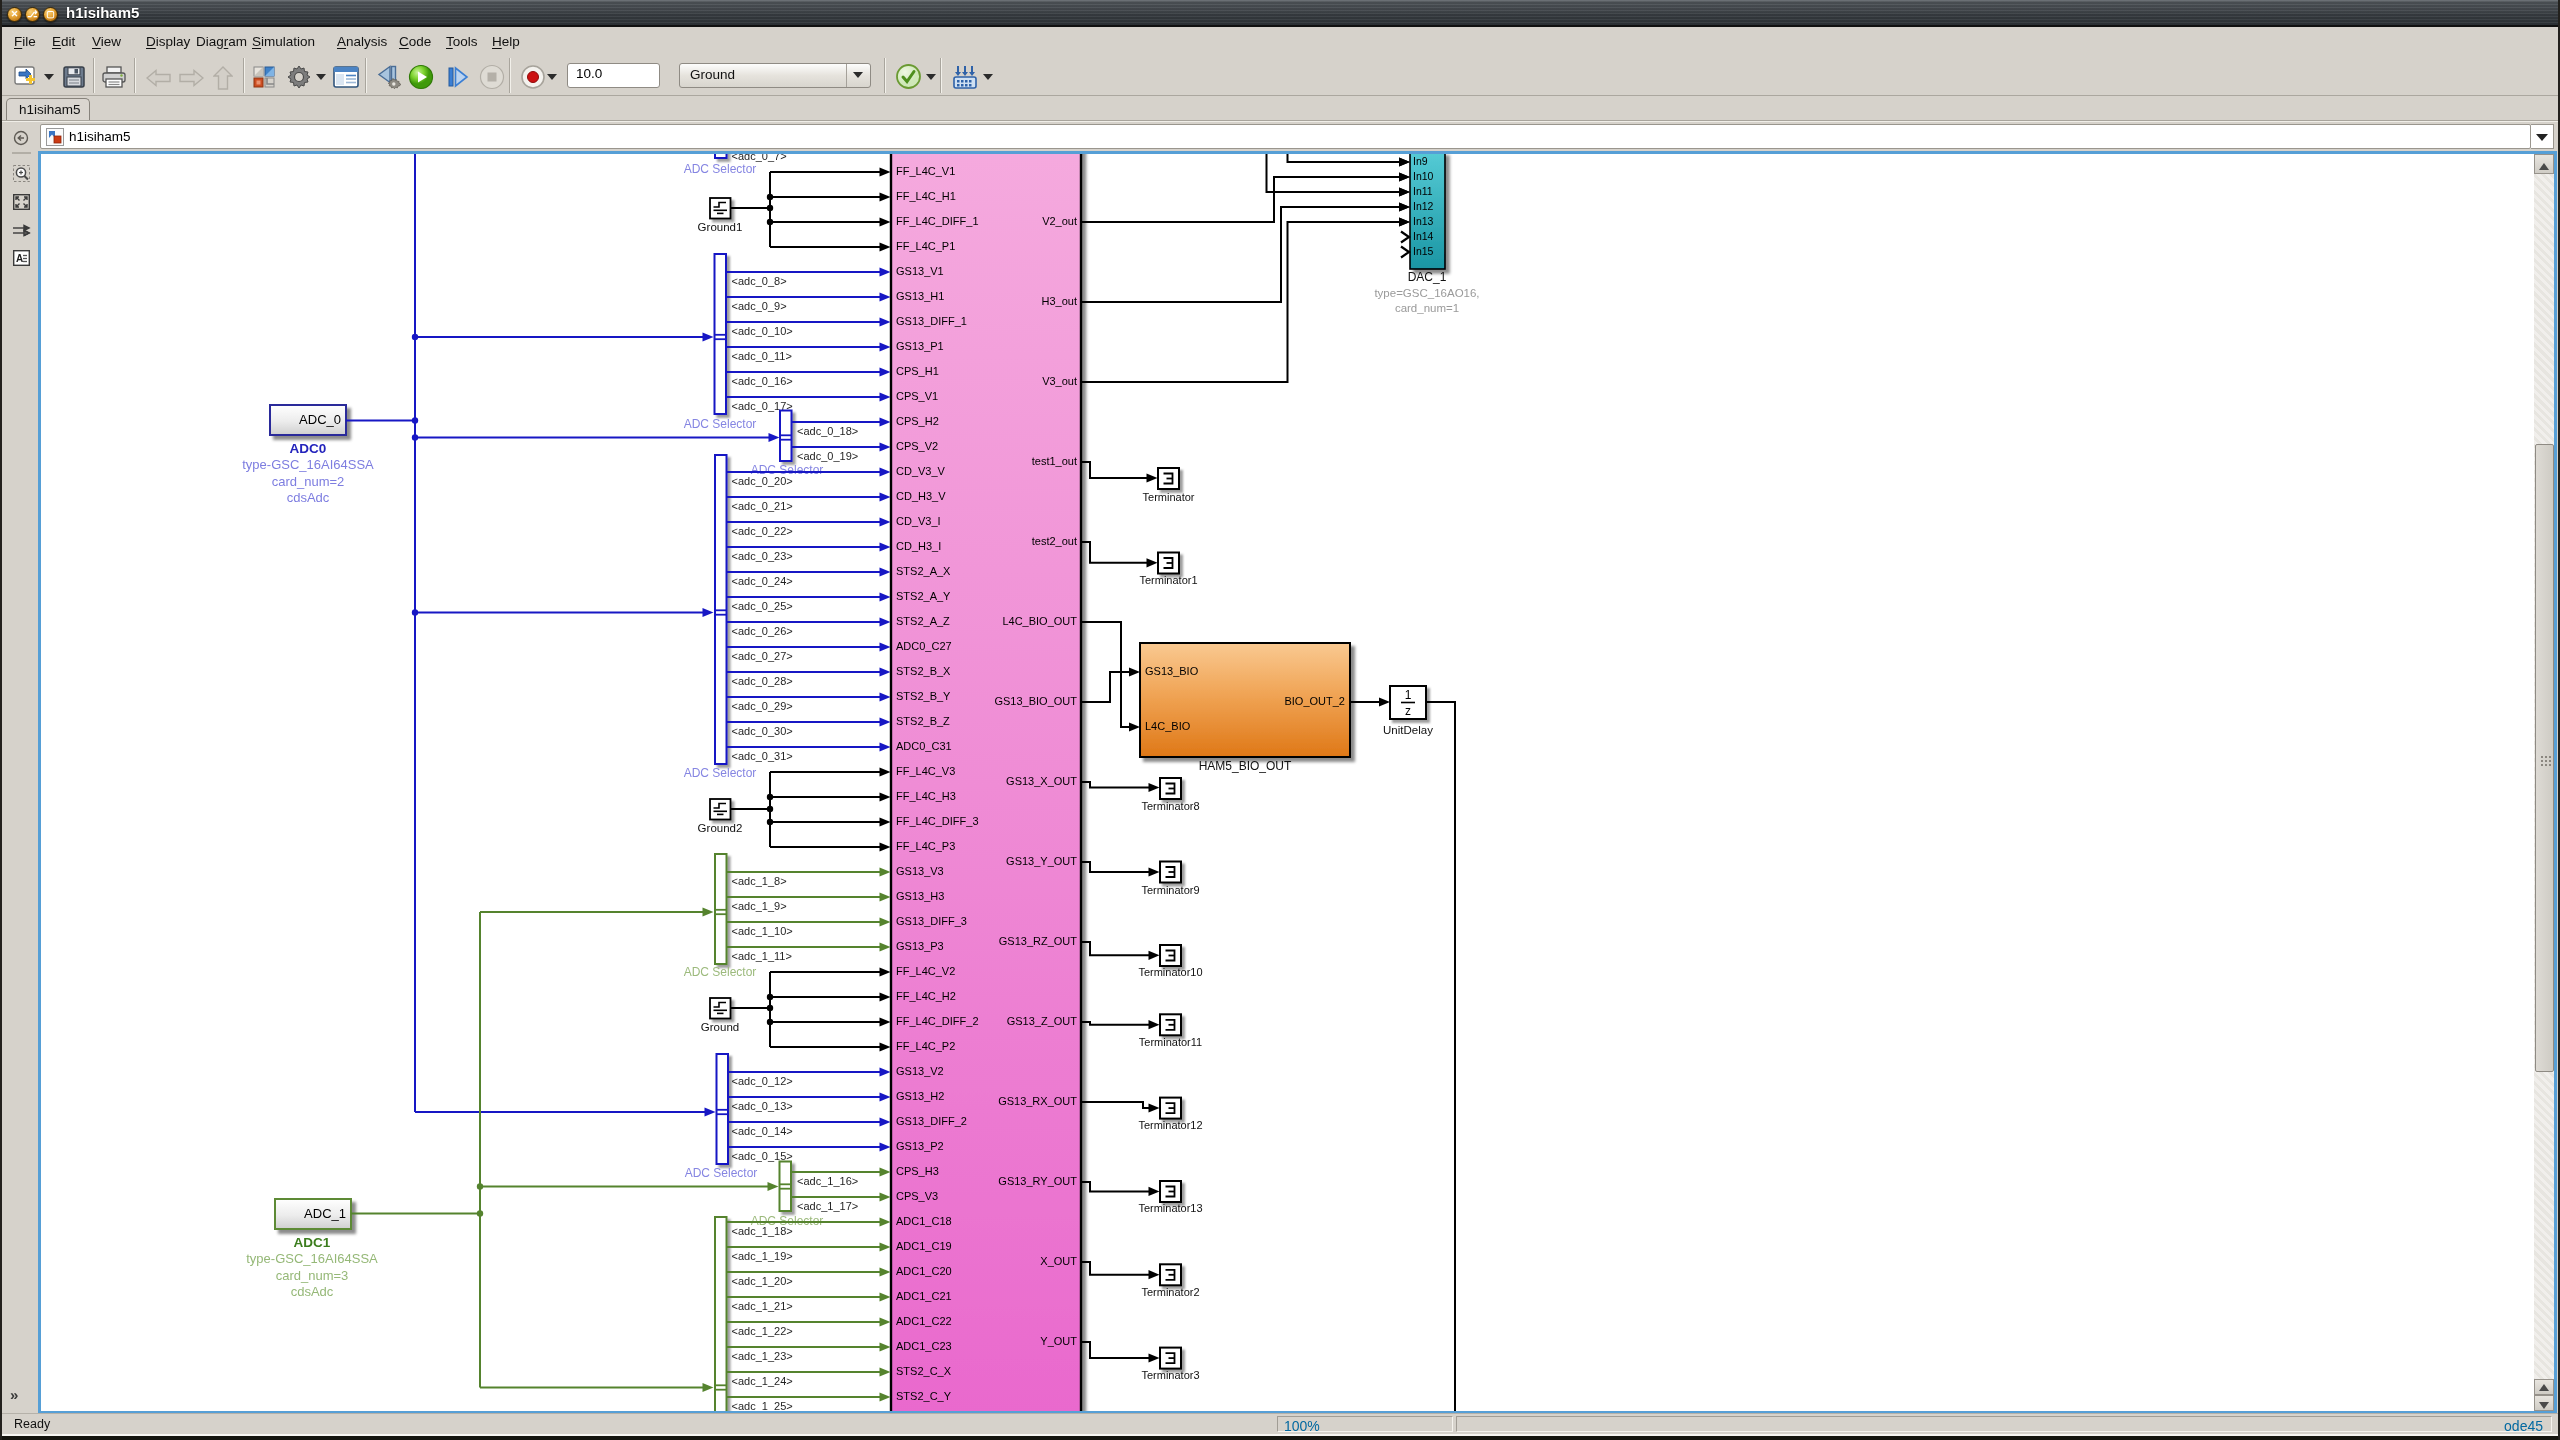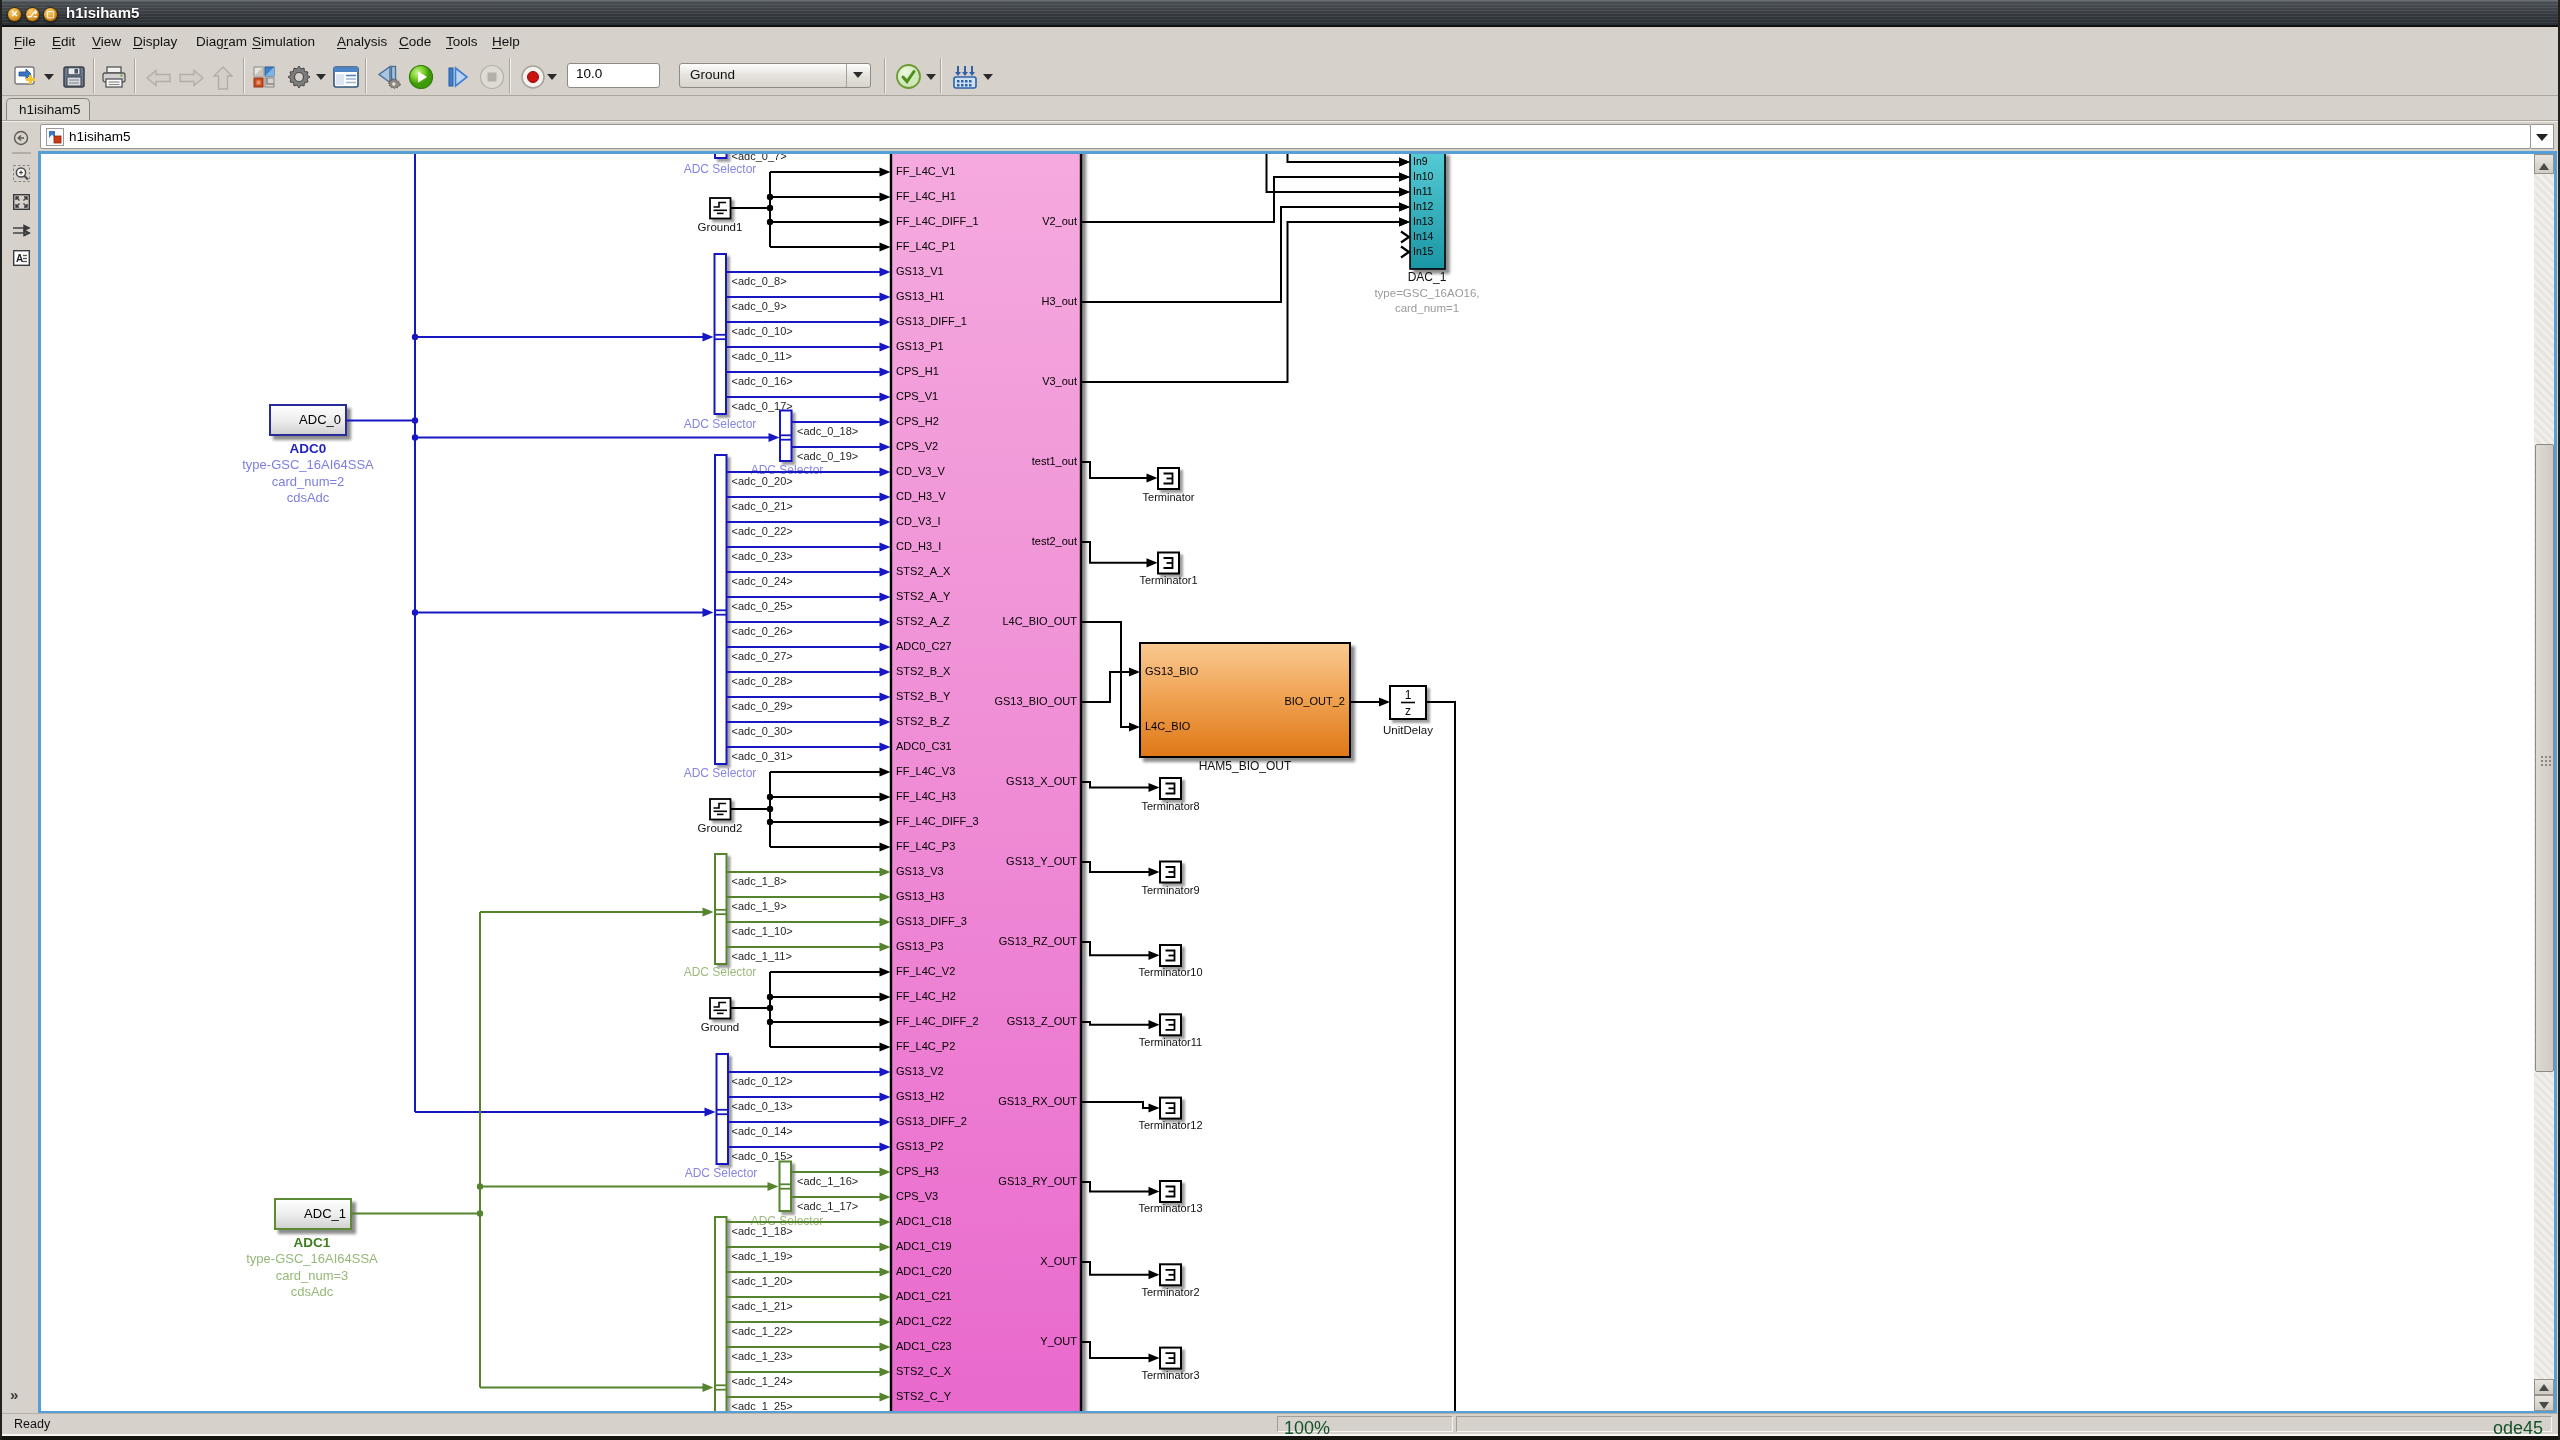--- a/index.html
+++ b/index.html
@@ -49,21 +49,21 @@
 #crumbdd { position:absolute; left:2531px; top:2px; width:23px; height:25px; background:#fff;
   border:1px solid #9a968e; border-left:none; }
 #crumbdd:after { content:""; position:absolute; left:5px; top:9px; width:0; height:0;
   border-left:6px solid transparent; border-right:6px solid transparent; border-top:7px solid #222; }
 #canvasborder { left:38px; top:151px; width:2519px; height:1263px;
   border:3px solid #569fd6; background:#fff; }
 #sidebar { left:2px; top:151px; width:36px; height:1262px; background:#d6d2cb; }
 #statusbar { left:0; top:1413px; width:2560px; height:21px; background:#d6d2cb;
   border-top:1px solid #b5b1a9; font-size:12.5px; color:#111;text-decoration:underline; }
 .sfield { position:absolute; top:2px; height:16px; border:1px solid #a19d95;
-  border-bottom-color:#f5f3ee; border-right-color:#f5f3ee; font-size:18px; color:#14532d; }
+  border-bottom-color:#f5f3ee; border-right-color:#f5f3ee; font-size:14px; color:#0369a1; }
 #btmedge { left:0; top:1434px; width:2560px; height:6px;
   background:linear-gradient(180deg,#f8f6f2 0 2px,#15150f 2px 100%); }
 #vsb { left:2534px; top:154px; width:20px; height:1257px;
   background:repeating-linear-gradient(45deg,#f1efec 0 3px,#e7e5e0 3px 6px); }
 .sbtn { position:absolute; left:0px; width:20px; background:linear-gradient(180deg,#e8e5df,#cfccc5);
   border:1px solid #96928b; }
 .sbtn svg { display:block; margin:auto; }
 #vthumb { position:absolute; left:0.5px; top:290px; width:19px; height:628px;
   background:linear-gradient(90deg,#dedbd5,#cecbc4); border:1px solid #8e8a83; border-radius:2px; }
 #vthumb .grip { position:absolute; left:4px; top:310px; width:11px; height:12px;
@@ -85,21 +85,21 @@
     <div class="stripes"></div>
   </div>
 <div class="wbtn" style="left:7px;">✕</div>
 <div class="wbtn" style="left:25px;">⎇</div>
 <div class="wbtn" style="left:43px;">▢</div>
 <div class="abs" id="wtitle">h1isiham5</div>
 <div class="abs" id="menubar">
 <span style="left:14px"><u>F</u>ile</span>
 <span style="left:52px"><u>E</u>dit</span>
 <span style="left:92px"><u>V</u>iew</span>
-<span style="left:133px"><u>D</u>isplay</span>
+<span style="left:146px"><u>D</u>isplay</span>
 <span style="left:196px">Diag<u>r</u>am</span>
 <span style="left:252px"><u>S</u>imulation</span>
 <span style="left:337px"><u>A</u>nalysis</span>
 <span style="left:399px"><u>C</u>ode</span>
 <span style="left:446px"><u>T</u>ools</span>
 <span style="left:492px"><u>H</u>elp</span>
 </div>
 <div class="abs" id="toolbar"></div>
 <div class="tsep" style="left:93px"></div>
 <div class="tsep" style="left:134px"></div>

